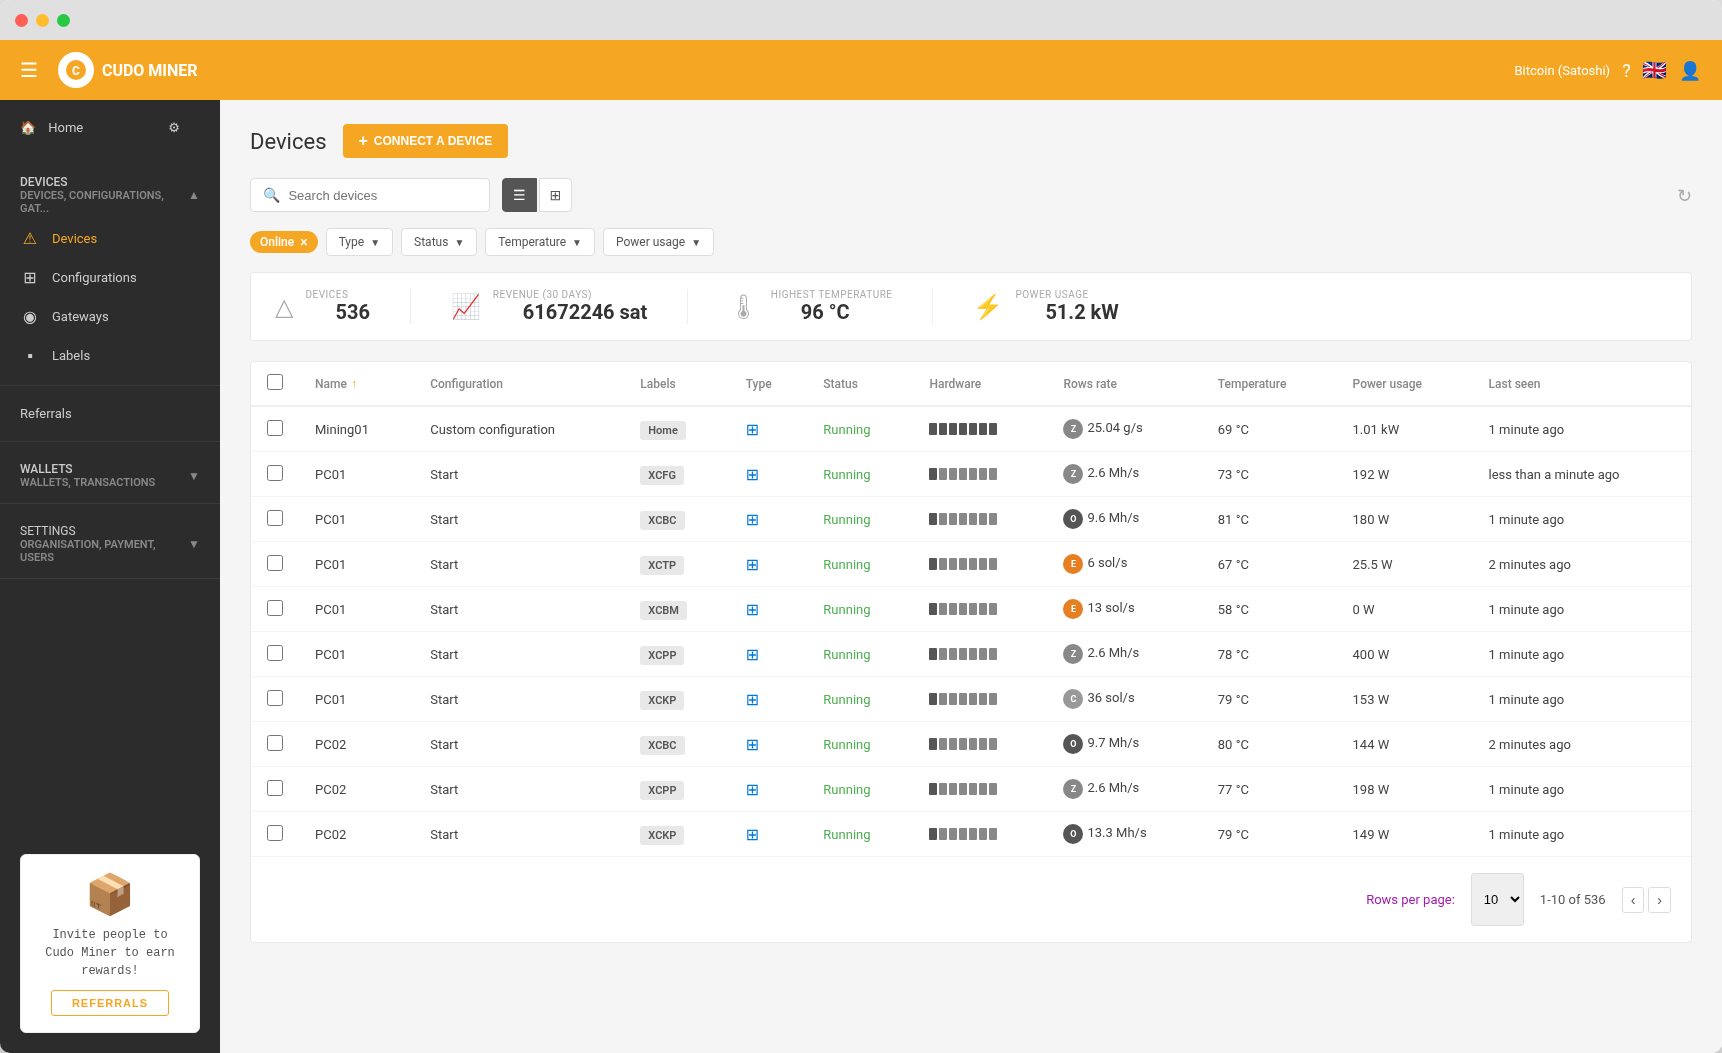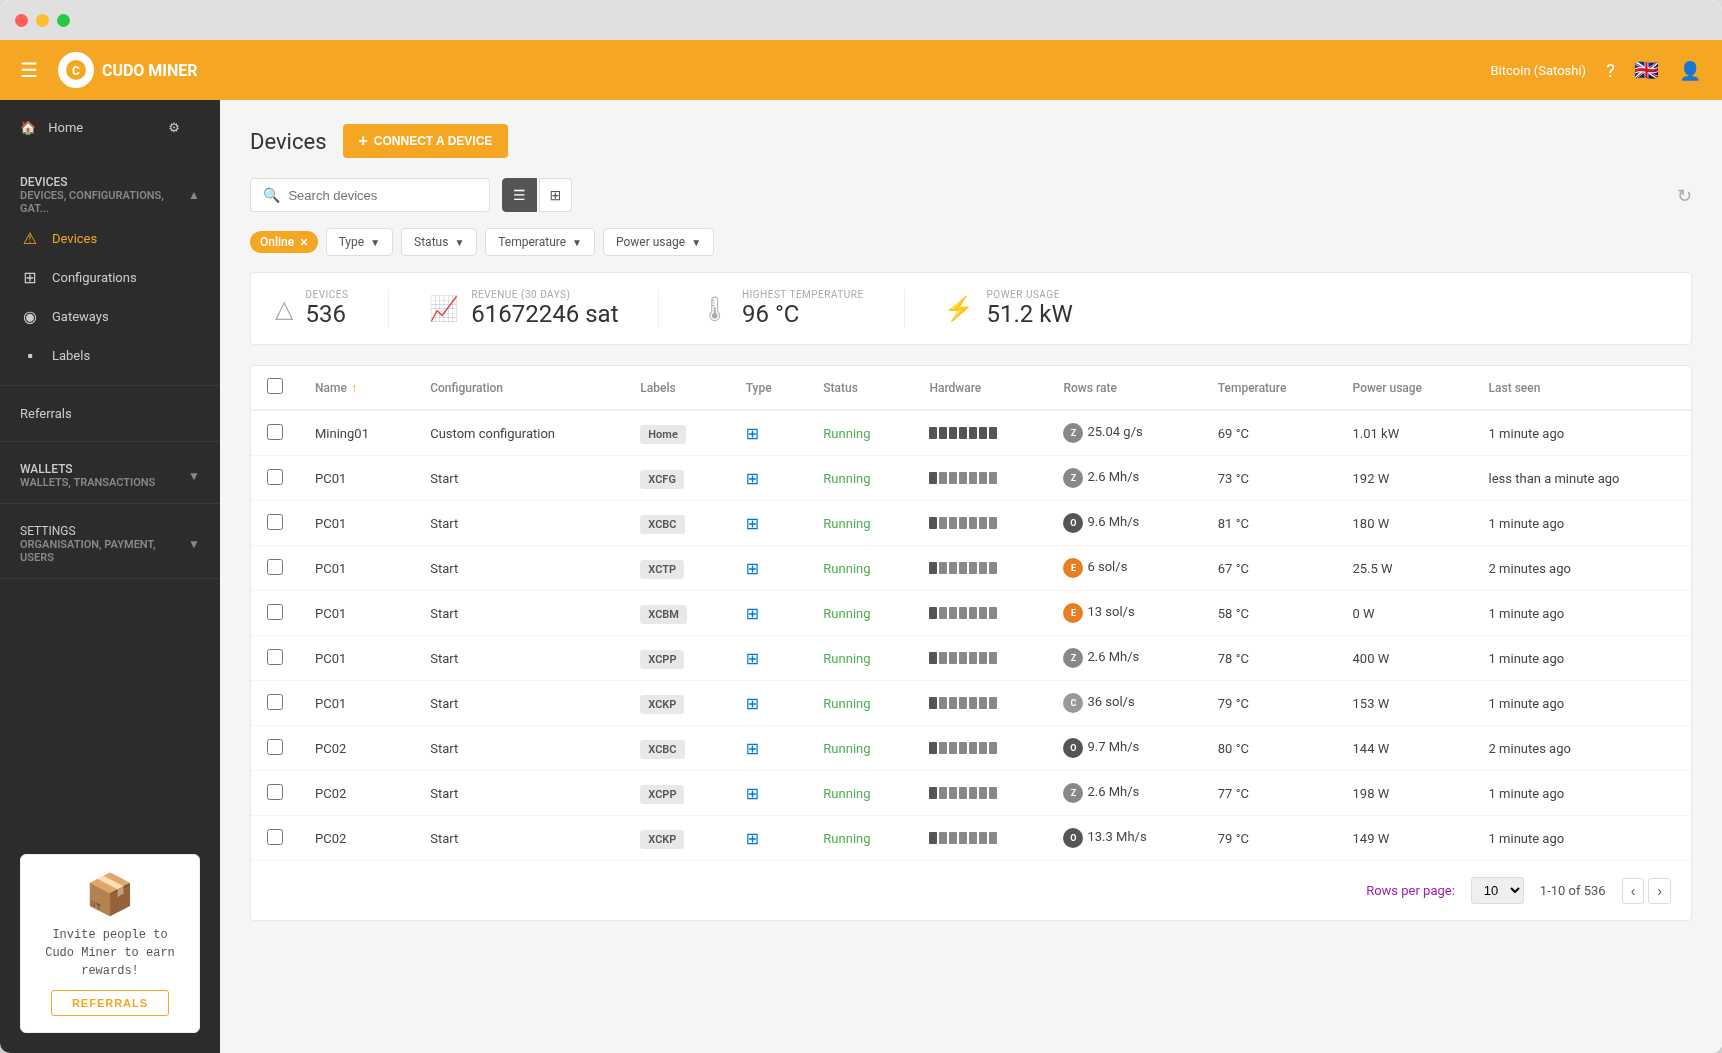--- a/index.html
+++ b/index.html
@@ -12,21 +12,21 @@
     .dot-yellow { background: #ffbd2e; }
     .dot-green { background: #28c840; }
 
     
     .topnav { height: 60px; background: #f5a623; display: flex; align-items: center; padding: 0 20px; justify-content: space-between; }
     .topnav-left { display: flex; align-items: center; gap: 20px; }
     .hamburger { color: white; font-size: 20px; cursor: pointer; }
     .logo { display: flex; align-items: center; gap: 8px; color: white; font-weight: bold; font-size: 16px; }
     .logo-icon { width: 36px; height: 36px; background: white; border-radius: 50%; display: flex; align-items: center; justify-content: center; }
     .logo-icon svg { width: 24px; height: 24px; }
-    .topnav-right { display: flex; align-items: center; gap: 20px; color: white; font-size: 13px; }
+    .topnav-right { display: flex; align-items: center; gap: 12px; color: white; font-size: 13px; }
     .topnav-right .currency { font-size: 13px; color: white; }
     .topnav-right .icon-btn { color: white; font-size: 18px; cursor: pointer; }
     .flag { font-size: 20px; }
 
     
     .main-layout { display: flex; height: calc(1053px - 40px - 60px); }
 
     
     .sidebar { width: 220px; background: #2c2c2c; color: #ccc; display: flex; flex-direction: column; overflow-y: auto; }
     .sidebar-section { padding: 10px 0; border-bottom: 1px solid #3a3a3a; }
@@ -61,21 +61,21 @@
     .tag { display: flex; align-items: center; gap: 6px; background: #f5a623; color: white; padding: 4px 10px; border-radius: 20px; font-size: 12px; font-weight: 500; }
     .tag .close { cursor: pointer; font-size: 14px; line-height: 1; }
     .filter-dropdown { display: flex; align-items: center; gap: 6px; background: white; border: 1px solid #ddd; border-radius: 4px; padding: 6px 12px; cursor: pointer; font-size: 12px; color: #555; }
     .filter-dropdown .arrow { font-size: 10px; }
 
     
     .stats-row { display: flex; gap: 40px; margin-bottom: 20px; background: white; padding: 16px 24px; border-radius: 4px; border: 1px solid #e8e8e8; }
     .stat-item { display: flex; align-items: center; gap: 12px; }
     .stat-icon { font-size: 24px; color: #aaa; }
     .stat-content .label { font-size: 10px; color: #aaa; text-transform: uppercase; letter-spacing: 0.5px; }
-    .stat-content .value { font-size: 24px; font-weight: 400; color: #333; }
+    .stat-content .value { font-size: 20px; font-weight: 700; color: #333; margin-left: 30px; }
     .stat-divider { width: 1px; background: #eee; }
 
     
     .table-container { background: white; border-radius: 4px; border: 1px solid #e8e8e8; }
     table { width: 100%; border-collapse: collapse; }
     thead tr { border-bottom: 2px solid #f0f0f0; }
     thead th { padding: 12px 16px; text-align: left; font-size: 12px; color: #888; font-weight: 500; white-space: nowrap; }
     tbody tr { border-bottom: 1px solid #f5f5f5; }
     tbody td { padding: 12px 16px; font-size: 13px; color: #444; vertical-align: middle; }
     .checkbox { width: 16px; height: 16px; cursor: pointer; }
@@ -85,21 +85,21 @@
     .hw-block { width: 8px; height: 12px; background: #888; border-radius: 1px; }
     .hw-block.active { background: #555; }
     .windows-icon { color: #0078d7; font-size: 16px; }
     .hash-icon { width: 20px; height: 20px; border-radius: 50%; background: #888; display: inline-flex; align-items: center; justify-content: center; color: white; font-size: 9px; font-weight: bold; margin-right: 4px; }
     .sort-icon { font-size: 12px; color: #f5a623; }
     .name-sort { display: flex; align-items: center; gap: 4px; }
 
     
     .pagination { display: flex; align-items: center; justify-content: flex-end; padding: 16px 20px; gap: 16px; font-size: 13px; color: #555; }
     .rows-label { color: #a21caf; }
-    .rows-select { border: 1px solid #ddd; border-radius: 3px; padding: 4px 8px; font-size: 13px; cursor: pointer; }
+    .rows-select { border: 1px solid #ddd; border-radius: 3px; padding: 17px 8px; font-size: 13px; cursor: pointer; }
     .page-info { color: #555; }
     .page-nav { display: flex; gap: 4px; }
     .page-nav-btn { padding: 4px 8px; border: 1px solid #ddd; border-radius: 3px; cursor: pointer; background: white; color: #555; font-size: 14px; }
 
     
     .referral-box { margin: 20px; padding: 16px; background: white; border: 1px solid #eee; border-radius: 6px; text-align: center; }
     .referral-img { font-size: 40px; margin-bottom: 8px; }
     .referral-text { font-size: 12px; color: #555; line-height: 1.5; font-family: Liberation Mono, monospace; }
     .referral-btn { margin-top: 10px; border: 1px solid #f5a623; color: #f5a623; background: white; padding: 6px 20px; border-radius: 3px; cursor: pointer; font-size: 11px; font-weight: 600; text-transform: uppercase; letter-spacing: 1px; }
 

